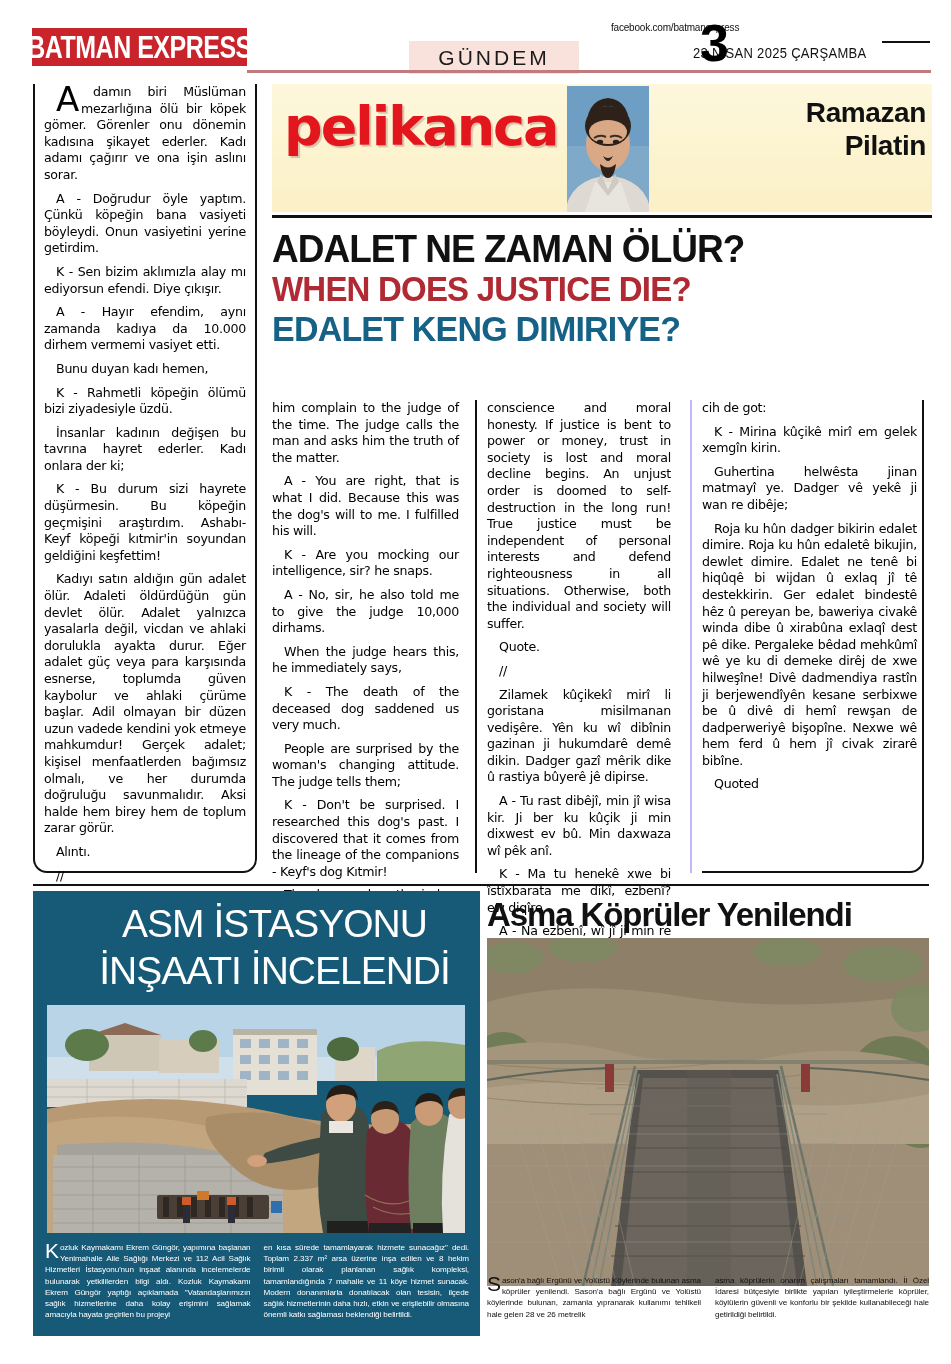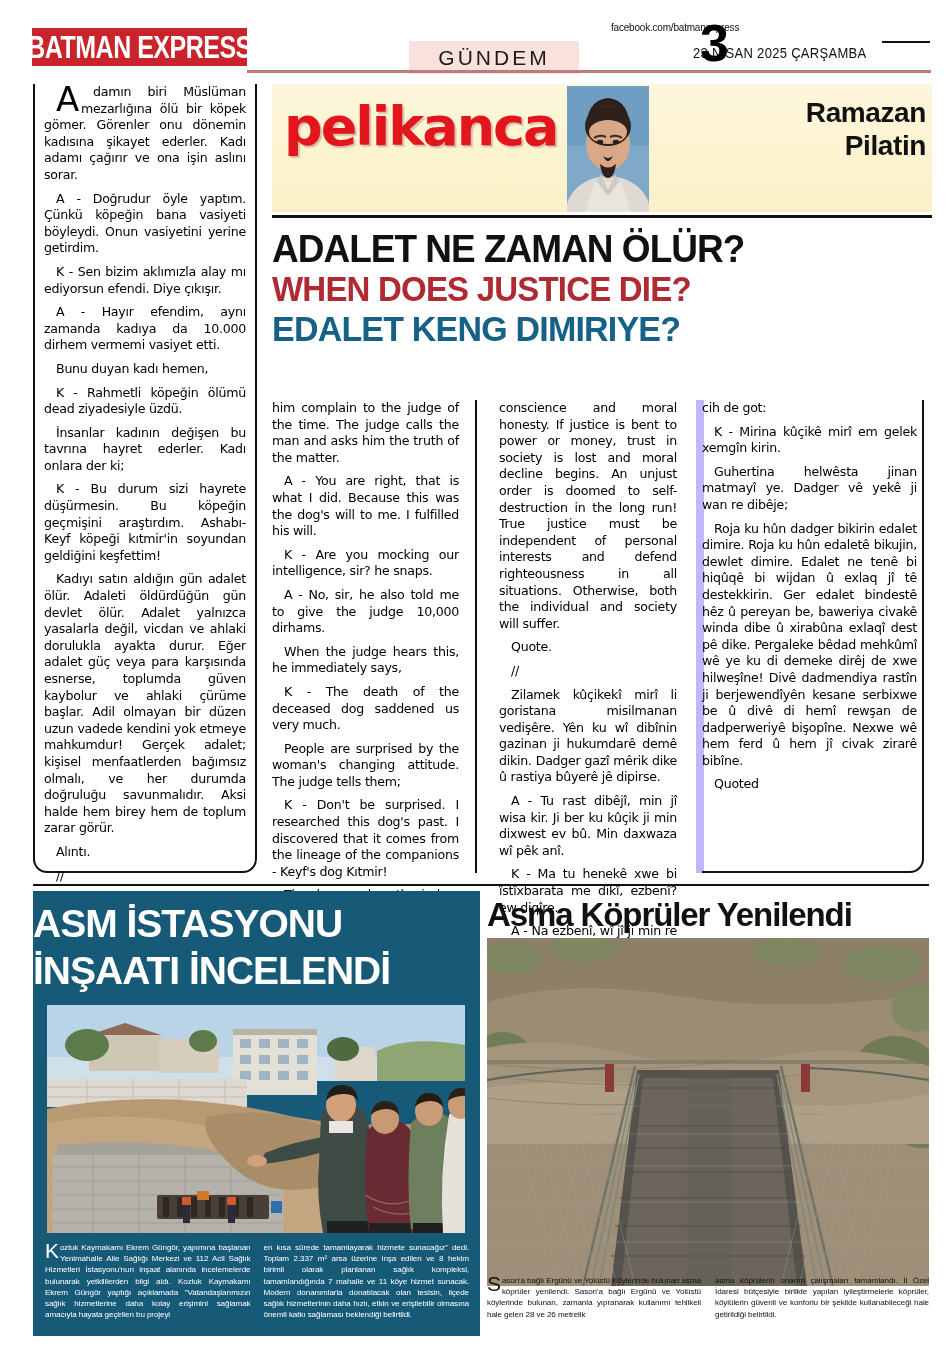--- a/index.html
+++ b/index.html
@@ -47,31 +47,31 @@
   .h-tr{font-size:37px;font-weight:bold;line-height:42px;color:#111;letter-spacing:-1px;
         font-family:"Liberation Sans",sans-serif;transform:scaleY(1.05);}
   .h-en{font-size:33px;font-weight:bold;line-height:38px;color:#b02a33;letter-spacing:-0.8px;
         font-family:"Liberation Sans",sans-serif;transform:scaleY(1.05);}
   .h-kr{font-size:34px;font-weight:bold;line-height:40px;color:#166287;letter-spacing:-0.8px;
         font-family:"Liberation Sans",sans-serif;transform:scaleY(1.05);}
 
   
   .artcol{position:absolute;top:400px;width:205px;height:473px;box-sizing:border-box;}
   .c2{left:272px;border-right:2px solid #111;padding-right:16px;}
-  .c3{left:487px;border-right:8px solid #c4b5fd;padding-right:19px;margin-left:12px;}
+  .c3{left:487px;border-right:2px solid #c4b5fd;padding-right:19px;}
   .c4{left:702px;width:222px;border-right:2px solid #111;border-bottom:2px solid #111;
       border-bottom-right-radius:14px;padding-right:5px;}
   .artcol p{font-size:12.6px;line-height:16.6px;margin:0 0 7px 0;text-align:justify;
             font-family:"DejaVu Sans",sans-serif;text-indent:12px;letter-spacing:-0.25px;}
   .artcol p.noind{text-indent:0;}
 
   
   .bl{position:absolute;left:33px;top:891px;width:447px;height:445px;background:#175a77;}
-  .bl-head{position:absolute;left:33px;top:900px;width:483px;text-align:left;color:#fff;
-           font-size:39px;font-weight:bold;line-height:47px;letter-spacing:-1px;}
+  .bl-head{position:absolute;left:33px;top:900px;width:483px;text-align:center;color:#fff;
+           font-size:39px;font-weight:normal;line-height:47px;letter-spacing:-1px;}
   .bl-photo{position:absolute;left:47px;top:1005px;width:418px;height:228px;overflow:hidden;}
   .bl-text{position:absolute;left:45px;top:1242px;width:424px;display:flex;gap:13px;color:#fff;}
   .bl-text p{font-size:8.1px;line-height:11.2px;margin:0;text-align:justify;flex:1;
              font-family:"Liberation Sans",sans-serif;letter-spacing:-0.1px;}
   .bl-cap{float:left;font-size:21px;line-height:16px;font-weight:normal;padding:1px 1px 0 0;}
 
   
   .br-head{position:absolute;left:487px;top:896px;width:442px;color:#111;
            font-size:33px;font-weight:bold;line-height:38px;letter-spacing:-1.1px;}
   .br-photo{position:absolute;left:487px;top:938px;width:442px;height:348px;overflow:hidden;
@@ -100,21 +100,21 @@
     <div class="pagenum">3</div>
     <div class="rule-red"></div>
   </div>
 
   <div class="col1">
     <p><span class="dropcap">A</span><span>damın biri Müslüman mezarlığına ölü bir köpek gömer. Görenler onu dönemin kadısına şikayet ederler. Kadı adamı çağırır ve ona işin aslını sorar.</span></p>
     <p>A - Doğrudur öyle yaptım. Çünkü köpeğin bana vasiyeti böyleydi. Onun vasiyetini yerine getirdim.</p>
     <p>K - Sen bizim aklımızla alay mı ediyorsun efendi. Diye çıkışır.</p>
     <p>A - Hayır efendim, aynı zamanda kadıya da 10.000 dirhem vermemi vasiyet etti.</p>
     <p>Bunu duyan kadı hemen,</p>
-    <p>K - Rahmetli köpeğin ölümü dead ziyadesiyle üzdü.</p>
+    <p>K - Rahmetli köpeğin ölümü bizi ziyadesiyle üzdü.</p>
     <p>İnsanlar kadının değişen bu tavrına hayret ederler. Kadı onlara der ki;</p>
     <p>K - Bu durum sizi hayrete düşürmesin. Bu köpeğin geçmişini araştırdım. Ashabı- Keyf köpeği kıtmir'in soyundan geldiğini keşfettim!</p>
     <p>Kadıyı satın aldığın gün adalet ölür. Adaleti öldürdüğün gün devlet ölür. Adalet yalnızca yasalarla değil, vicdan ve ahlaki dorulukla ayakta durur. Eğer adalet güç veya para karşısında esnerse, toplumda güven kaybolur ve ahlaki çürüme başlar. Adil olmayan bir düzen uzun vadede kendini yok etmeye mahkumdur! Gerçek adalet; kişisel menfaatlerden bağımsız olmalı, ve her durumda doğruluğu savunmalıdır. Aksi halde hem birey hem de toplum zarar görür.</p>
     <p>Alıntı.</p>
     <p>//</p>
     <p>A man buries a dead dog in a Muslim cemetery. Those who see</p>
   </div>
 
   <div class="pelikanca-band"></div>
   <div class="pelikanca-word">pelikanca</div>

